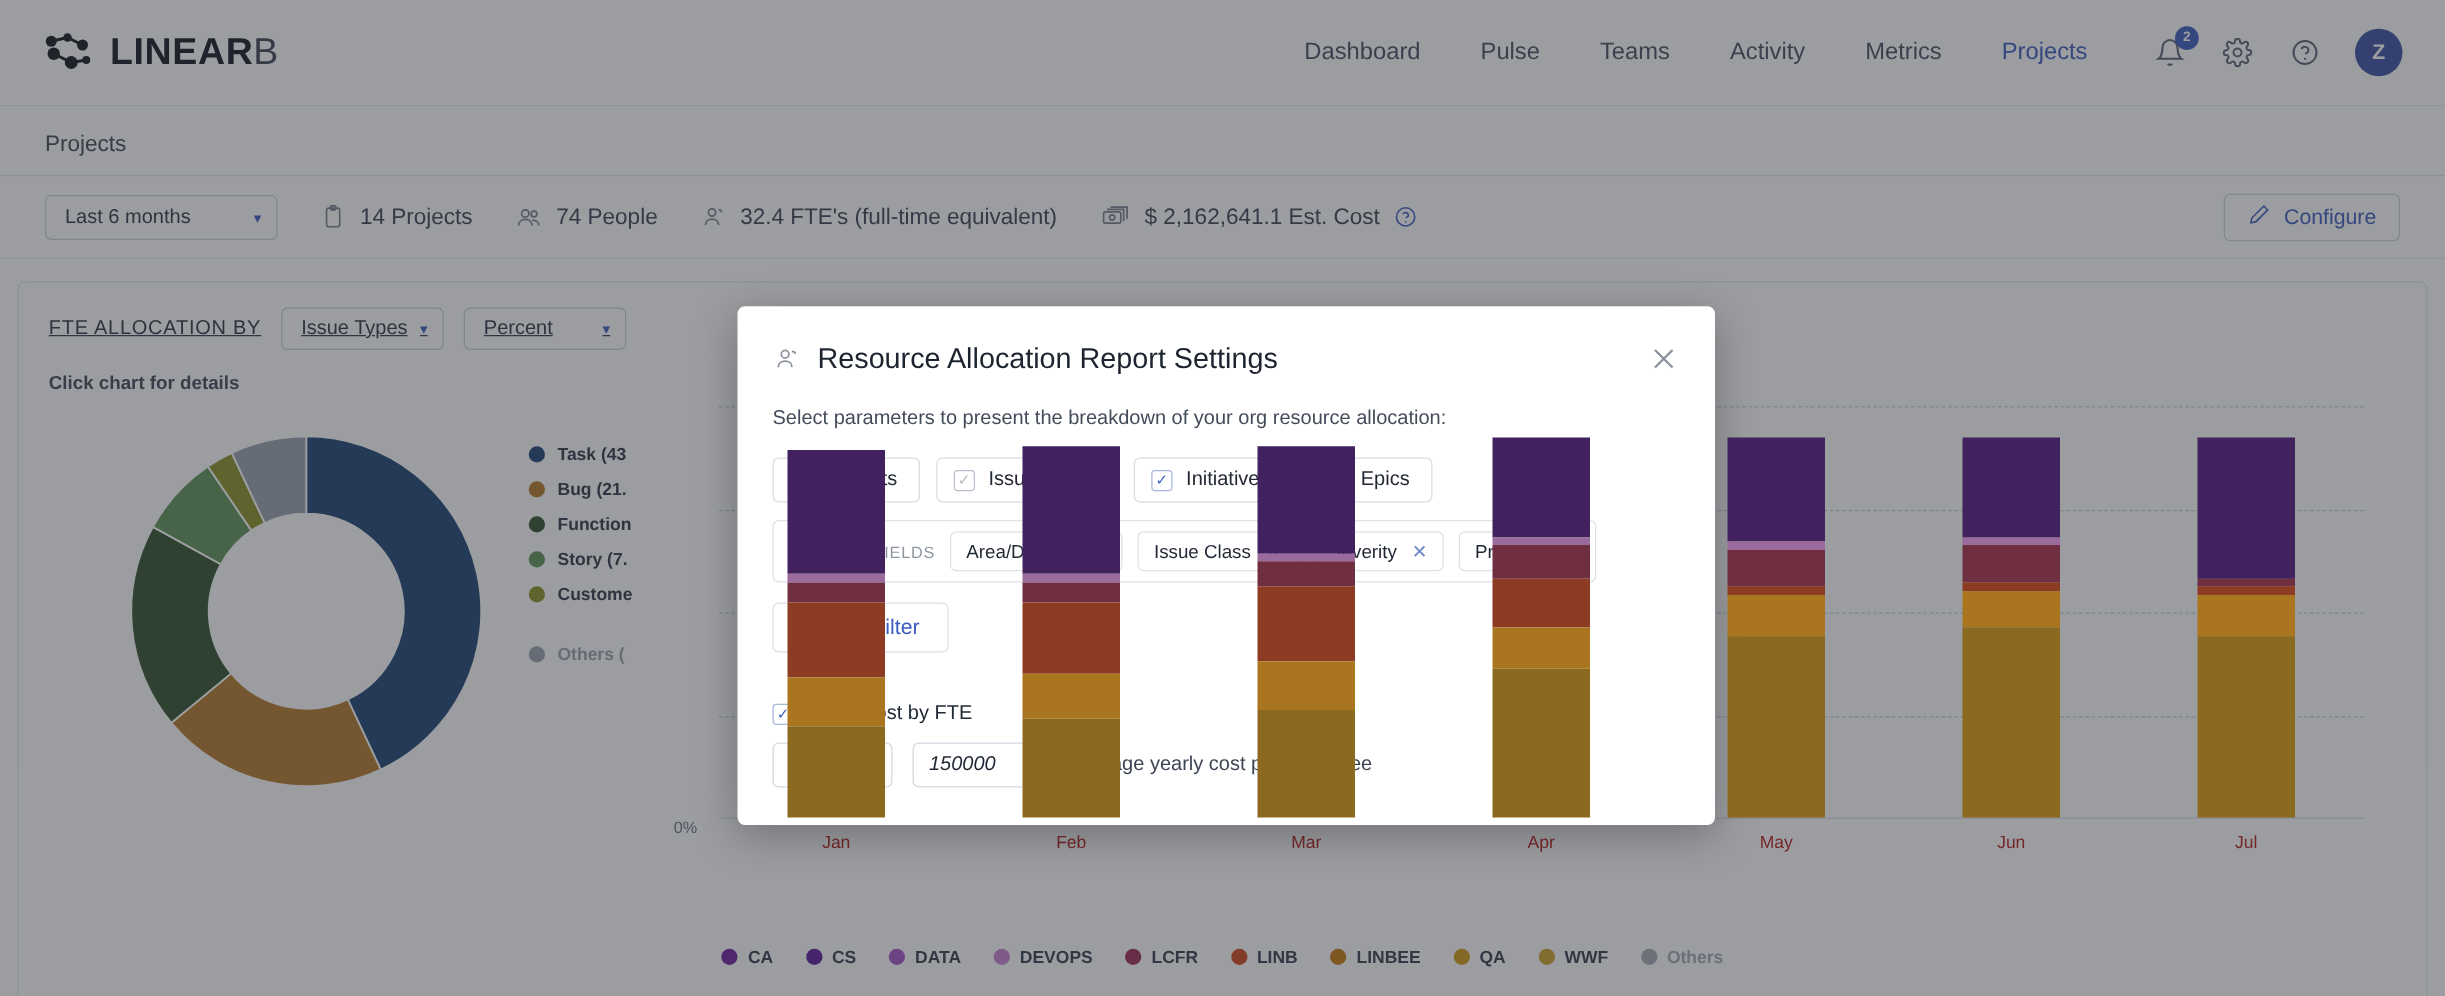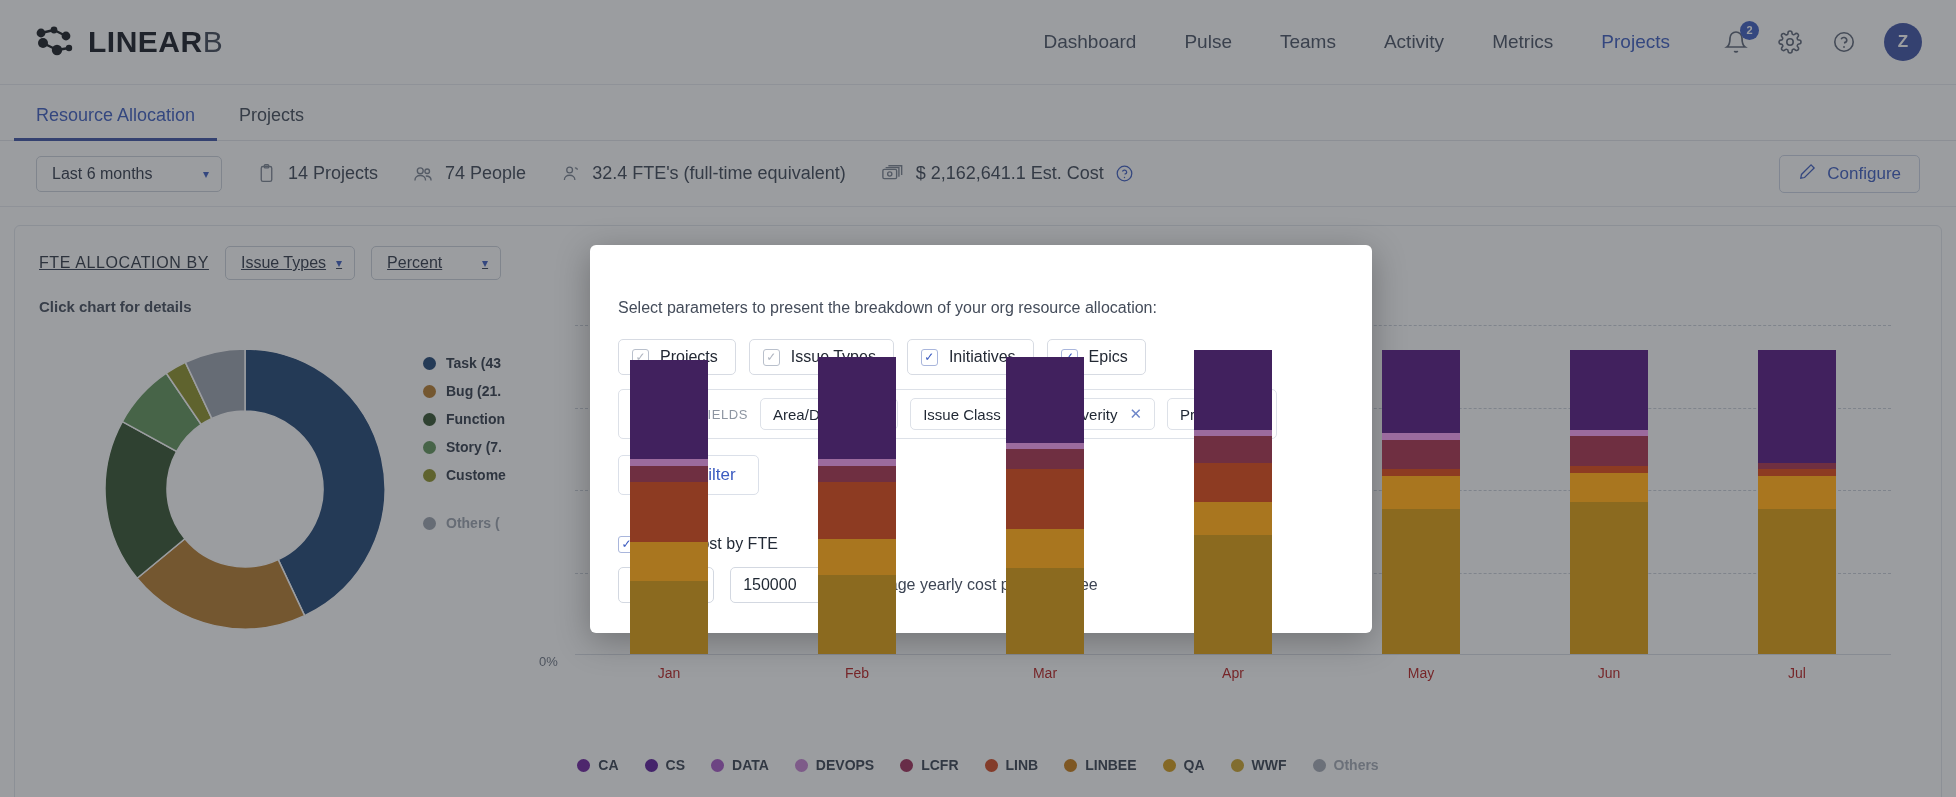--- a/index.html
+++ b/index.html
@@ -143,21 +143,21 @@
 
   .fte-row { margin-top: 40px; display: flex; align-items: center; gap: 13px; font-size: 16px; color: #222a36; }
   .cost-row { margin-top: 14px; display: flex; align-items: center; gap: 16px; }
   .cur-select {
     height: 36px; min-width: 74px; border: 1px solid #d3d8e1; border-radius: 5px; display: flex;
     align-items: center; justify-content: space-between; gap: 8px; padding: 0 10px 0 13px;
     font-size: 16px; color: #1e2732; background: #fff; cursor: pointer;
   }
   .cost-input {
     height: 36px; width: 110px; border: 1px solid #d3d8e1; border-radius: 5px; padding: 0 12px;
-    font-size: 16px; color: #1e2732; font-family: "Liberation Sans", sans-serif; background: #fff;
+    font-size: 16px; color: #1e2732; font-family: "Liberation Sans", sans-serif; background: #fff; font-style: italic;
   }
   .cost-note { font-size: 16px; color: #3d4554; }
   .save-row { display: flex; justify-content: flex-end; margin-top: 30px; }
   .save-btn {
     background: #3b5a9e; color: #fff; border: none; border-radius: 4px; height: 38px; width: 58px;
     font-size: 16px; cursor: pointer; font-family: "Liberation Sans", sans-serif;
   }
 </style>
 </head>
 <body>
@@ -208,21 +208,20 @@
           <circle cx="12" cy="12" r="9.2"></circle>
           <path d="M9.2 9.3a2.9 2.9 0 0 1 5.6 1c0 2-2.8 2.6-2.8 2.6"></path>
           <circle cx="12" cy="17" r=".9" fill="currentColor" stroke="none"></circle>
         </svg>
       </span>
       <span class="avatar">Z</span>
     </div>
   </div>
 
   <div class="tabbar">
-    <span class="tab active">Resource Allocation</span>
     <span class="tab">Projects</span>
   </div>
 
   <div class="toolbar">
     <div class="select-box">
       <span>Last 6 months</span>
       <span class="chev">▾</span>
     </div>
 
     <div class="stat">
@@ -457,20 +456,35 @@
           <span class="dot" style="background:#a3a9b4"></span>
           <span>Others</span>
         </div>
       </div>
   </div>
 </div>
 
 <div class="overlay"></div>
 
 <div class="modal">
+  <div class="modal-head">
+    <span style="color:#8b929d;display:flex;">
+      <svg viewBox="0 0 24 24" width="22" height="22" fill="none" stroke="currentColor" stroke-width="1.5">
+        <circle cx="11" cy="8" r="3.3"></circle>
+          <path d="M5 19.5c0-3.4 2.7-5.5 6-5.5s6 2.1 6 5.5"></path>
+        <path d="M17 5.5c1.6 0 2.8 1 2.8 2.3"></path>
+      </svg>
+    </span>
+    <span class="modal-title">Resource Allocation Report Settings</span>
+    <span class="modal-close">
+      <svg viewBox="0 0 24 24" width="26" height="26" fill="none" stroke="currentColor" stroke-width="1.7">
+        <path d="M5.5 5.5l13 13M18.5 5.5l-13 13"></path>
+      </svg>
+    </span>
+  </div>
 
   <p class="modal-sub">Select parameters to present the breakdown of your org resource allocation:</p>
 
   <div class="chips">
     <div class="chip-cb">
       <span class="cb dim">✓</span>
       <span>Projects</span>
     </div>
     <div class="chip-cb">
       <span class="cb dim">✓</span>

